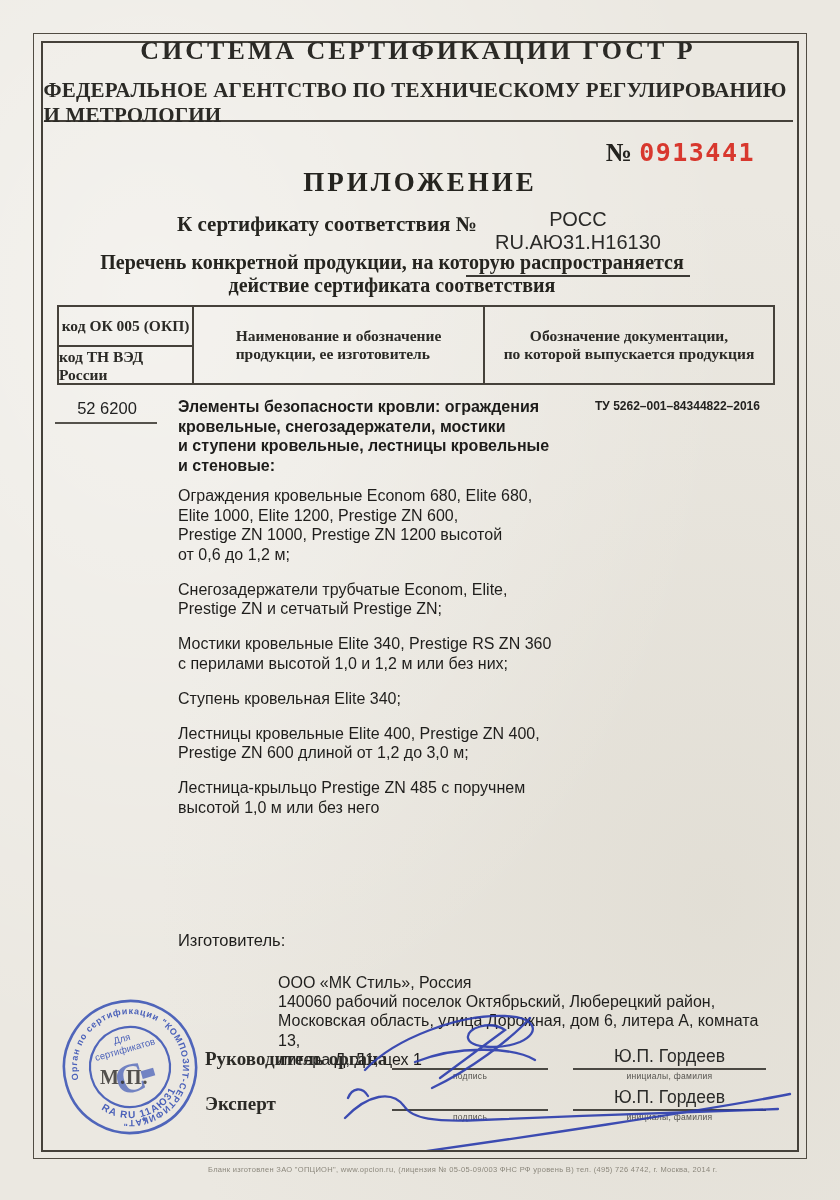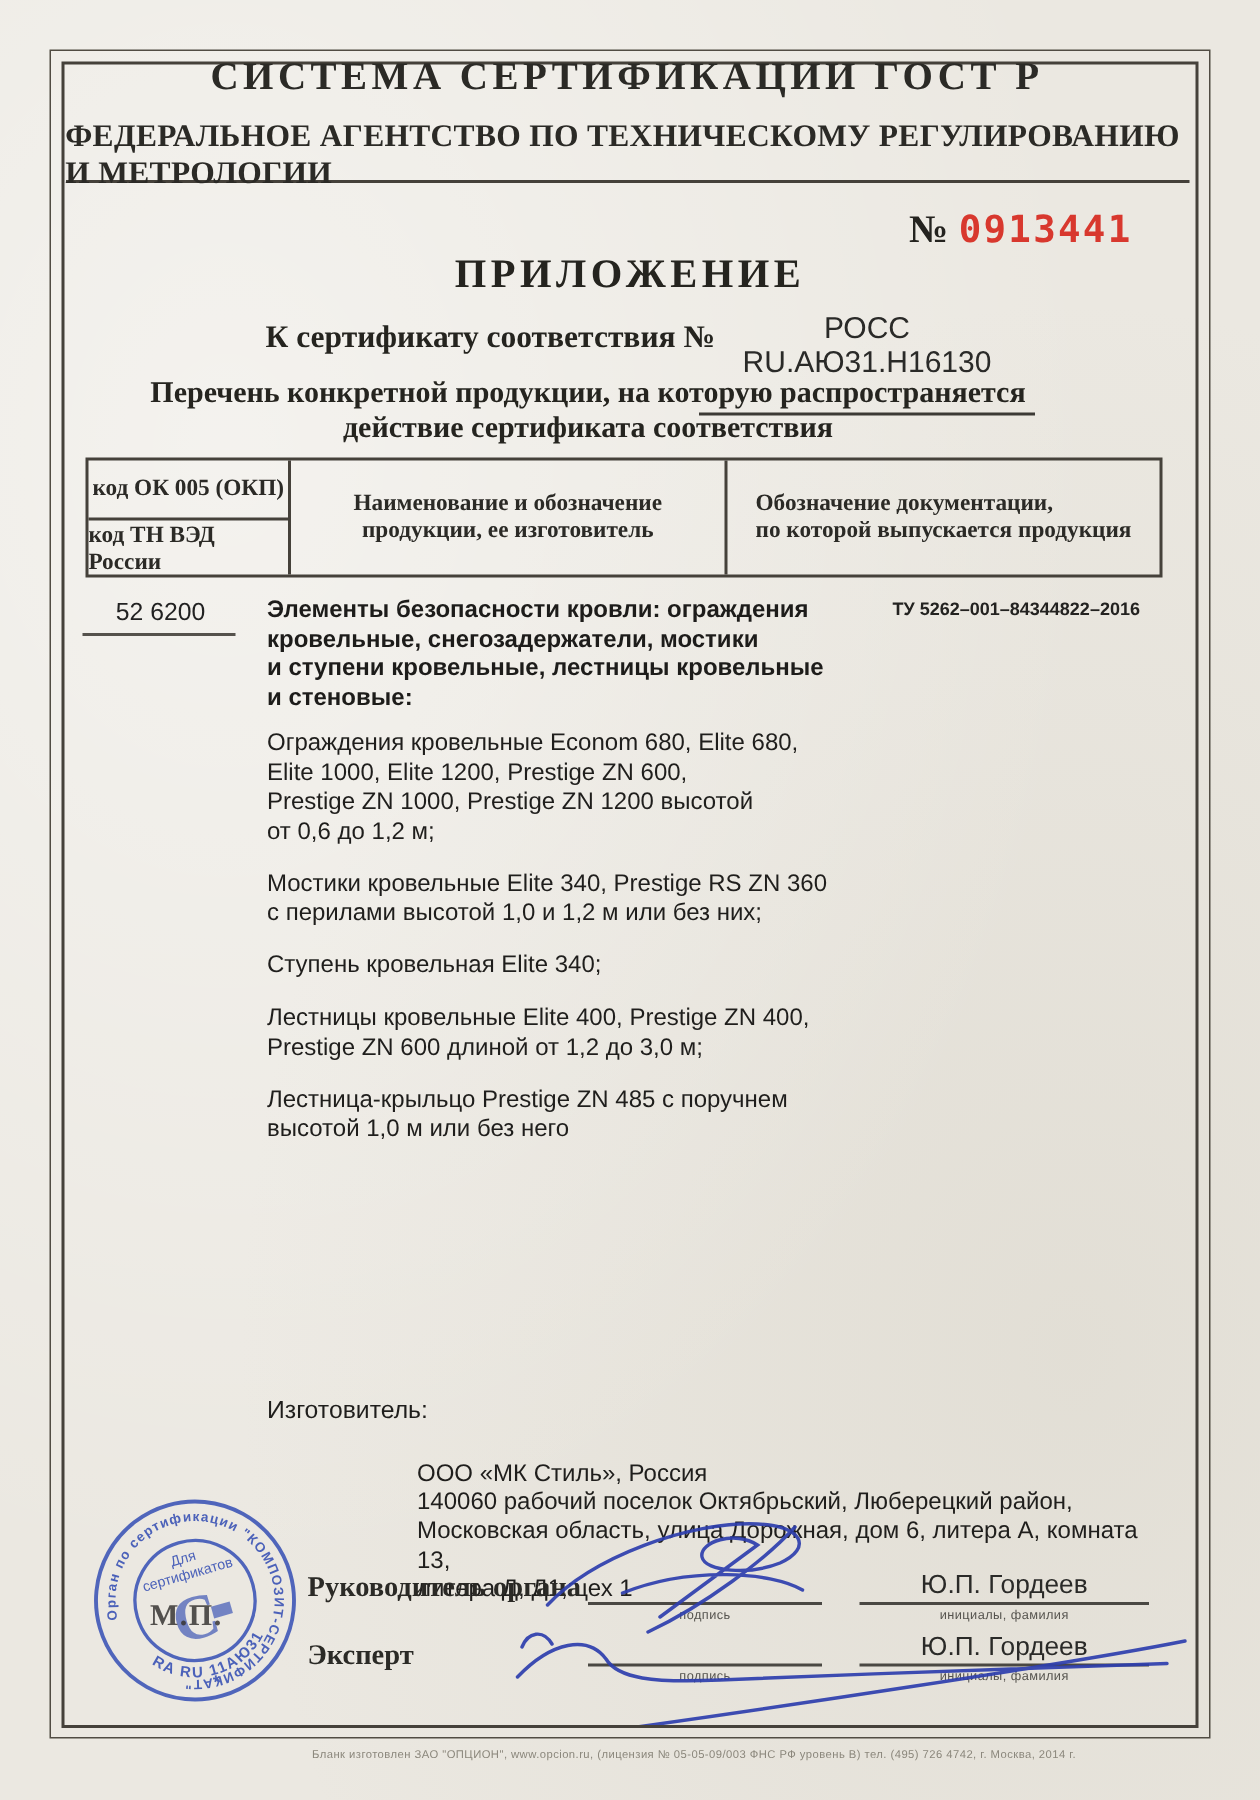--- a/index.html
+++ b/index.html
@@ -36,22 +36,22 @@
     font-family:"Liberation Sans", sans-serif;font-size:20px;color:#2a2a28;
     border-bottom:2px solid #3c3a35;padding-bottom:21px;}
   .subtitle{left:0;top:251px;width:712px;text-align:center;font-size:20px;font-weight:bold;
     line-height:23px;color:#25241f;margin-left:36px;}
   
   .tbl{left:57px;top:305px;width:714px;height:76px;border:2px solid #45413a;}
   .tbl-c1{left:0;top:0;width:133px;height:100%;border-right:2px solid #45413a;}
   .tbl-c1-top{height:50%;border-bottom:2px solid #45413a;display:flex;align-items:center;justify-content:center;}
   .tbl-c1-bot{height:50%;display:flex;align-items:center;justify-content:center;}
   .tbl-c2{left:135px;top:0;width:289px;height:100%;border-right:2px solid #45413a;
-    display:flex;align-items:center;justify-content:center;text-align:center;}
-  .tbl-c3{left:426px;top:0;width:288px;height:100%;display:flex;align-items:center;justify-content:center;}
+    display:flex;align-items:center;justify-content:center;}
+  .tbl-c3{left:426px;top:0;width:288px;height:100%;display:flex;align-items:center;justify-content:center;text-align:center;}
   .tbl-text{font-size:15.5px;font-weight:bold;line-height:18px;color:#2b2a26;}
   
   .sans{font-family:"Liberation Sans", sans-serif;}
   .code-cell{left:57px;top:399px;width:100px;text-align:center;font-size:16.5px;color:#222;}
   .code-underline{left:55px;top:422px;width:102px;border-top:2px solid #55524c;}
   .doc-ref{left:570px;top:399px;font-size:12px;font-weight:bold;color:#232220;margin-left:25px;}
   .product-title{left:178px;top:397px;width:440px;font-size:16px;font-weight:bold;line-height:19.5px;color:#1d1c1a;}
   .paragraphs{left:178px;top:486px;width:445px;}
   .paragraphs p{margin:0 0 15.5px 0;font-size:16px;line-height:19.5px;color:#1f1e1c;}
   .manu-label{left:178px;top:931px;font-size:16.5px;color:#1f1e1c;}
@@ -131,20 +131,22 @@
   <div class="abs product-title sans ml">Элементы безопасности кровли: ограждения
 кровельные, снегозадержатели, мостики
 и ступени кровельные, лестницы кровельные
 и стеновые:</div>
 
   <div class="abs paragraphs sans">
     <p class="ml">Ограждения кровельные Econom 680, Elite 680,
 Elite 1000, Elite 1200, Prestige ZN 600,
 Prestige ZN 1000, Prestige ZN 1200 высотой
 от 0,6 до 1,2 м;</p>
+    <p class="ml">Снегозадержатели трубчатые Econom, Elite,
+Prestige ZN и сетчатый Prestige ZN;</p>
     <p class="ml">Мостики кровельные Elite 340, Prestige RS ZN 360
 с перилами высотой 1,0 и 1,2 м или без них;</p>
     <p class="ml">Ступень кровельная Elite 340;</p>
     <p class="ml">Лестницы кровельные Elite 400, Prestige ZN 400,
 Prestige ZN 600 длиной от 1,2 до 3,0 м;</p>
     <p class="ml">Лестница-крыльцо Prestige ZN 485 с поручнем
 высотой 1,0 м или без него</p>
   </div>
 
   <div class="abs manu-label sans">Изготовитель:</div>

